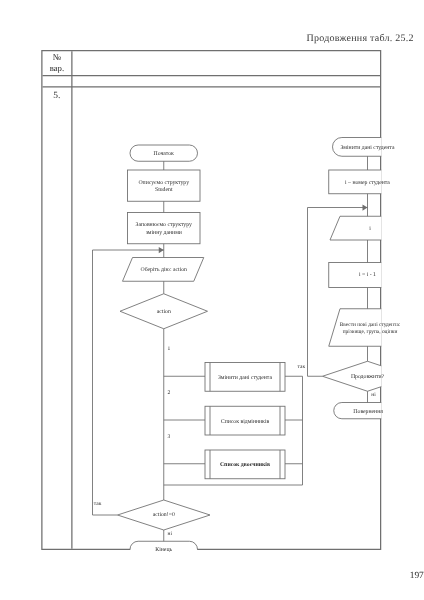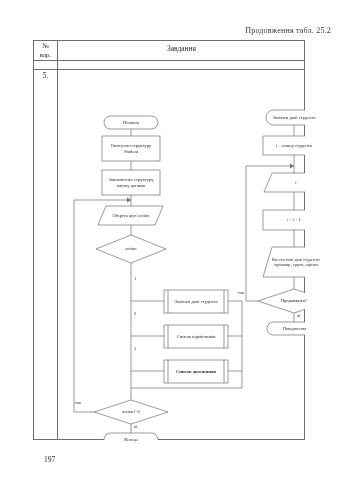--- a/index.html
+++ b/index.html
@@ -127,44 +127,42 @@
     white-space: nowrap;
     pointer-events: none;
   }
 
   
   .folio {
     position: absolute;
     left: 0;
     right: 0;
     top: 455px;
-    text-align: left;
+    text-align: right;
     font-size: 7.5px;
     color: #2b2b2b;
-    padding-left: 44px;
   }
 </style>
 </head>
 <body>
 
 <div class="page">
 
   <div class="running-head">Продовження табл. 25.2</div>
 
   <div class="tbl">
     <div class="tbl-col-div"></div>
     <div class="tbl-row-div row-div-1"></div>
     <div class="tbl-row-div row-div-2"></div>
 
     <div class="th-no">
       <div>№</div>
       <div>вар.</div>
     </div>
 
-    <div class="th-task">Завдання</div>
 
     <div class="cell-var">5.</div>
 
     <div class="chart">
 
       <svg width="247" height="370" viewBox="0 0 247 370">
         <g fill="none" stroke="#6f6f6f" stroke-width="0.7">
 
           <rect x="46" y="46" width="54" height="13" rx="6.5" ry="6.5" fill="#fff"></rect>
 

